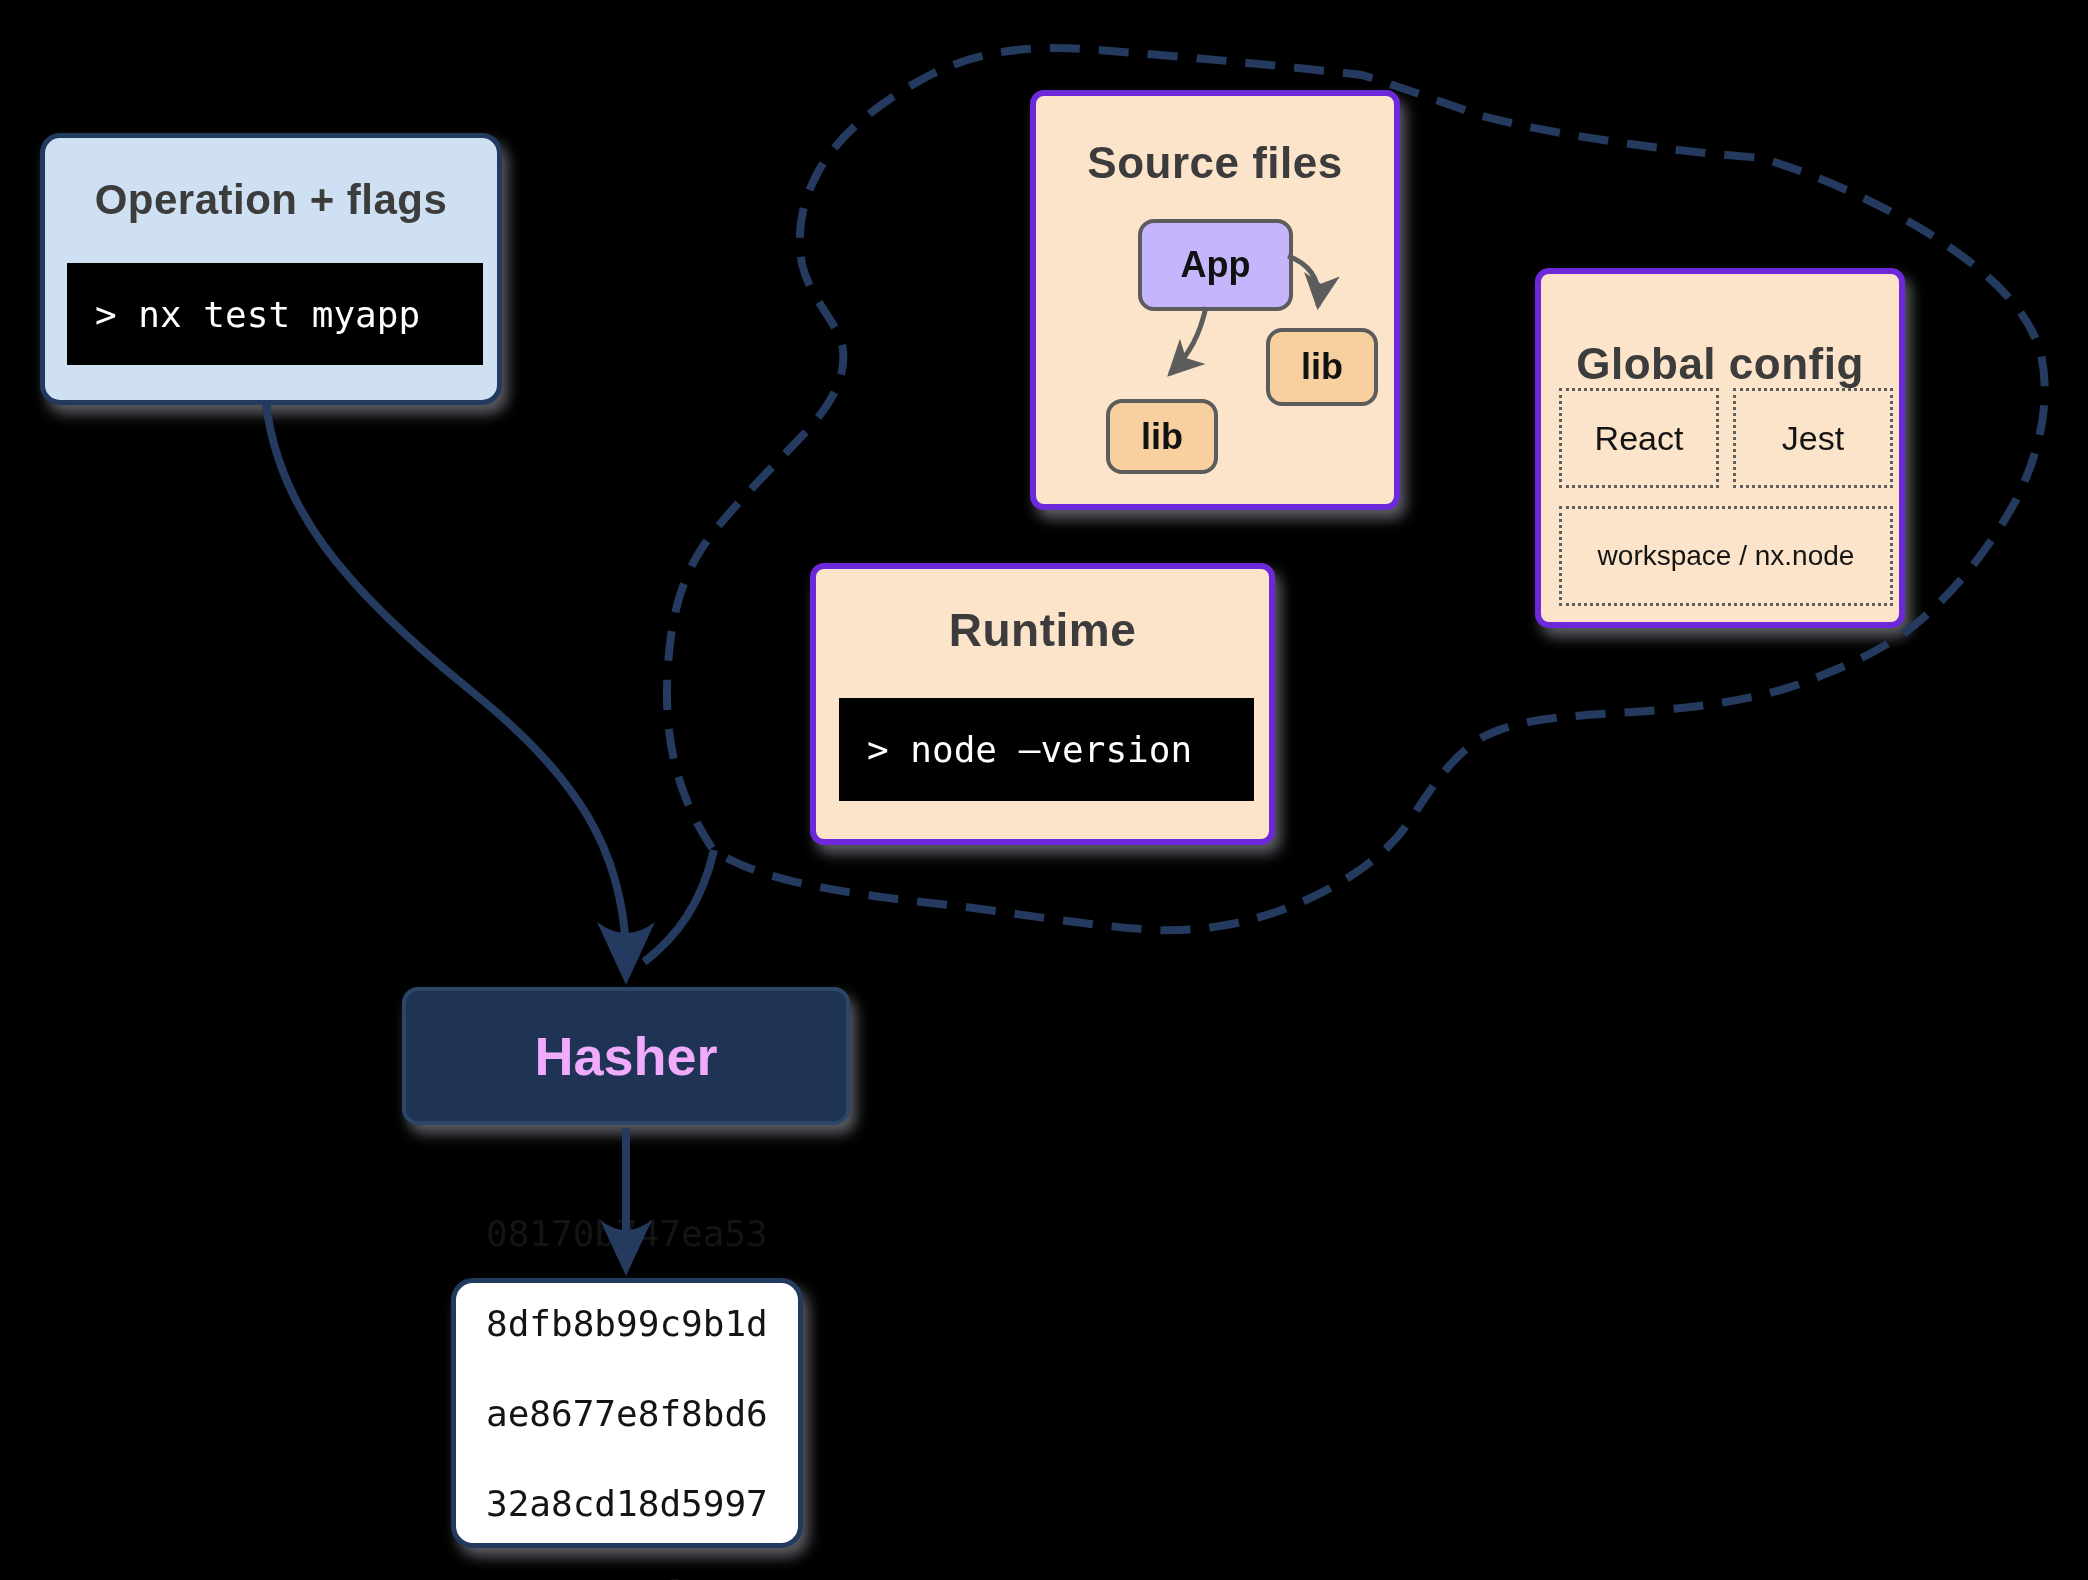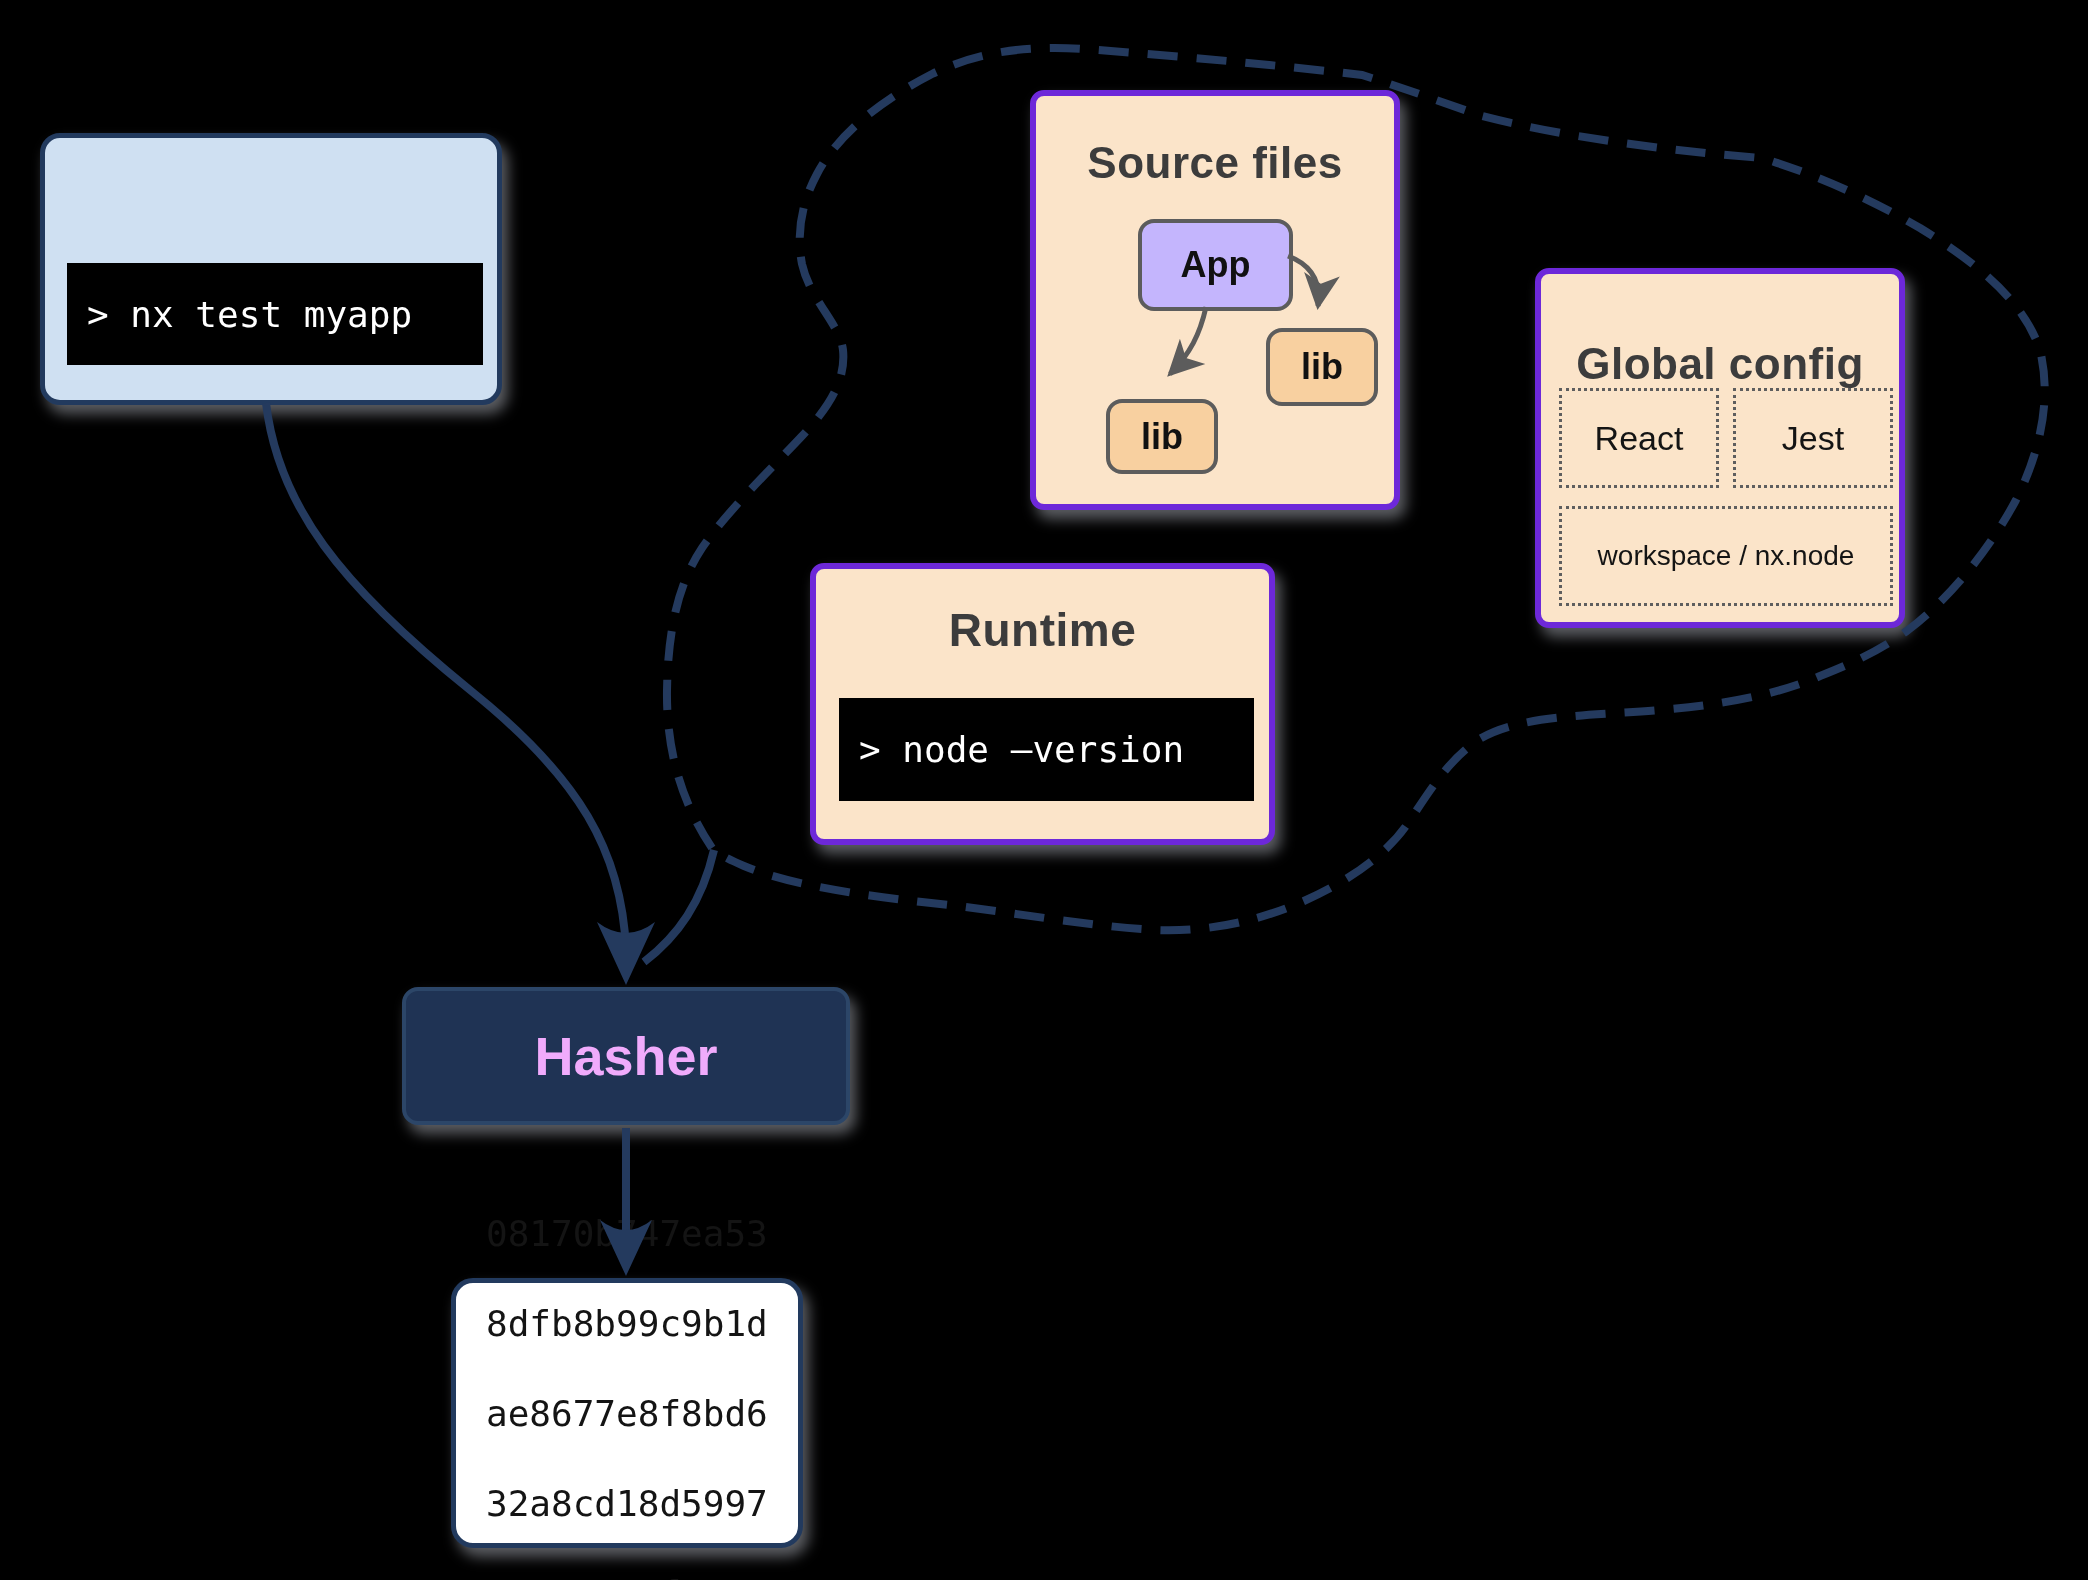--- a/index.html
+++ b/index.html
@@ -14,21 +14,21 @@
   .shadowed{box-shadow:6px 9px 14px rgba(182,186,196,0.5);}
   .panel-title{
     text-align:center;font-weight:bold;color:#3c3c3c;
     letter-spacing:0.5px;
   }
   .terminal{
     position:absolute;box-sizing:border-box;background:#000;
     display:flex;align-items:center;
     font-family:"DejaVu Sans Mono", monospace;
     color:#fff;font-size:36px;white-space:pre;
-    padding-left:20px;
+    padding-left:28px;
   }
   
   #op-box{
     left:40px;top:133px;width:462px;height:272px;
     background:#cfe0f2;border:5px solid #223a5e;border-radius:20px;
   }
   #op-box .panel-title{margin-top:38px;font-size:42px;}
   #op-terminal{left:22px;top:125px;width:416px;height:102px;}
   
   .peach{
@@ -78,20 +78,21 @@
     padding-left:30px;white-space:pre;
   }
   #diagram-svg{position:absolute;left:0;top:0;z-index:10;pointer-events:none;}
 </style>
 </head>
 <body>
 
 <div id="stage">
 
   <div id="op-box" class="box shadowed">
+    <div class="panel-title">Operation + flags</div>
     <div id="op-terminal" class="terminal">
       <span>&gt; nx test myapp</span>
     </div>
   </div>
 
   <div id="src-box" class="box peach shadowed">
     <div class="panel-title">Source files</div>
     <div id="node-app" class="node">
       <span>App</span>
     </div>

